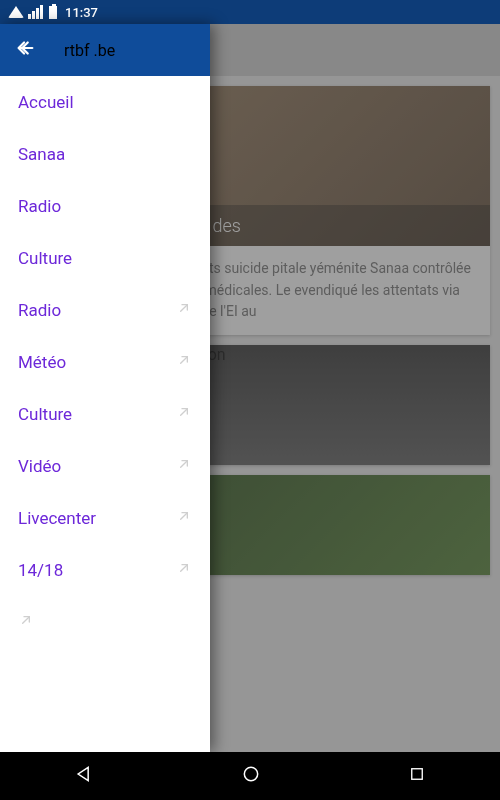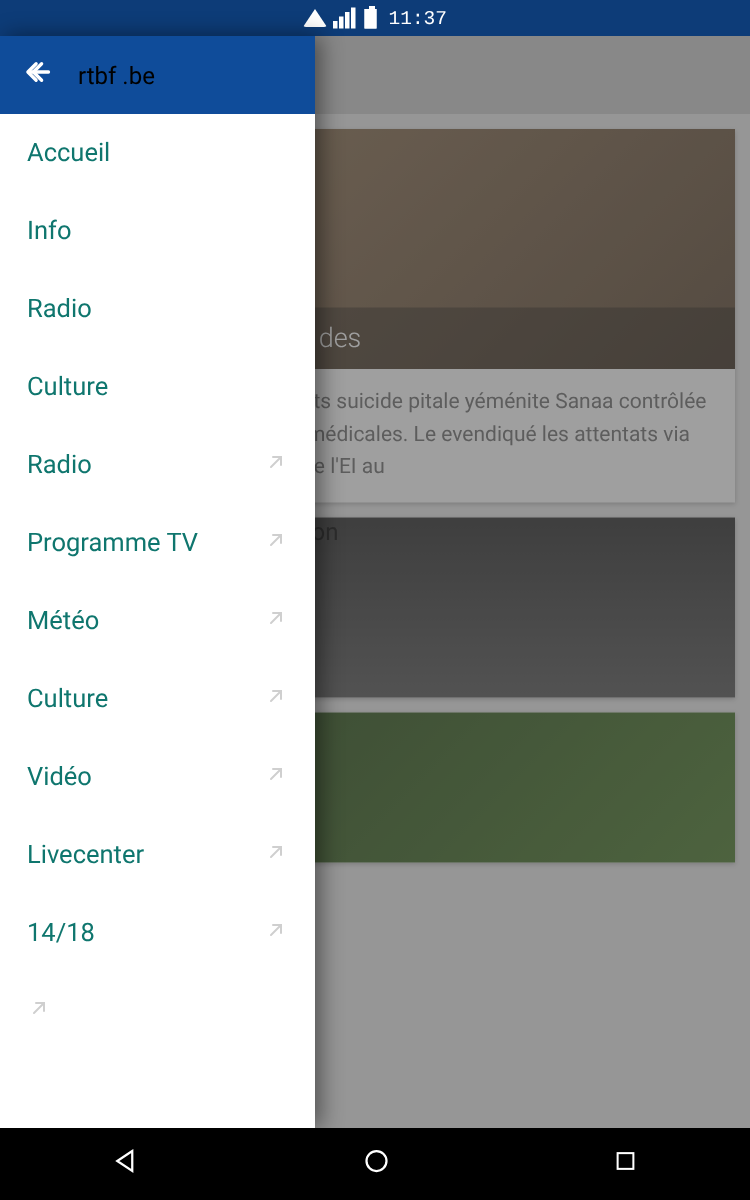--- a/index.html
+++ b/index.html
@@ -3,22 +3,22 @@
 <meta charset="utf-8">
 <style>
 * { margin: 0; padding: 0; box-sizing: border-box; }
 body {
   width: 500px; height: 800px;
   font-family: Roboto, "Helvetica Neue", Arial, sans-serif;
   overflow: hidden; background: #888; position: relative;
 }
 .statusbar {
   height: 24px; background: #0d3c78; color: #fff;
-  display: flex; align-items: center; justify-content: center;
-  padding: 0 8px; font-size: 13px; gap: 4px; font-family: Liberation Mono, monospace;
+  display: flex; align-items: center; justify-content: flex-start;
+  padding: 0 8px; font-size: 13px; gap: 4px;
 }
 .statusbar .sig { display: inline-flex; align-items: flex-end; gap: 1px; }
 .statusbar .sig span { width: 3px; background: #fff; display: inline-block; }
 .statusbar .sig span:nth-child(1) { height: 5px; }
 .statusbar .sig span:nth-child(2) { height: 8px; }
 .statusbar .sig span:nth-child(3) { height: 11px; }
 .statusbar .sig span:nth-child(4) { height: 14px; }
 .statusbar .batt {
   width: 8px; height: 13px; border: 1px solid #fff; background: #fff;
   position: relative; margin-left: 2px;
@@ -62,27 +62,27 @@
 }
 
 .drawer {
   position: absolute; top: 24px; bottom: 48px; left: 0;
   width: 210px; background: #fff; z-index: 10;
   box-shadow: 4px 0 14px rgba(0,0,0,.45);
   display: flex; flex-direction: column;
 }
 .drawer .dheader {
   height: 52px; background: #0f4c9a; display: flex; align-items: center;
-  padding: 0 14px; gap: 16px;
+  padding: 0 14px; gap: 28px;
 }
 .drawer .dheader .back { color: #fff; }
 .drawer .items { flex: 1; overflow-y: auto; }
 .drawer .item {
   height: 52px; display: flex; align-items: center; justify-content: space-between;
-  padding: 0 18px; color: #0f766e; font-size: 17px;
+  padding: 0 18px; color: #6d28d9; font-size: 17px;
   cursor: pointer;
 }
 .drawer .item .share { color: #cfcfcf; }
 
 .navbar {
   position: absolute; bottom: 0; left: 0; right: 0; height: 48px;
   background: #000; display: flex; align-items: center; justify-content: space-around;
 }
 .navbar .btn { color: #fff; cursor: pointer; padding: 8px 24px; }
 </style>
@@ -132,37 +132,30 @@
     <span class="logo">
       <span>rtbf</span>
       <span class="dot">.be</span>
     </span>
   </div>
   <div class="items" id="drawer-items">
       <div class="item">
         <span>Accueil</span>
       </div>
       <div class="item">
-        <span>Info</span>
+        <span>Sanaa</span>
       </div>
       <div class="item">
         <span>Radio</span>
       </div>
       <div class="item">
         <span>Culture</span>
       </div>
       <div class="item">
         <span>Radio</span>
-        <span class="share"><svg width="16" height="16" viewBox="0 0 24 24" fill="none" stroke="currentColor" stroke-width="2" stroke-linecap="round">
-            <path d="M7 17 L17 7"></path>
-            <path d="M9 7 H17 V15"></path>
-          </svg></span>
-      </div>
-      <div class="item">
-        <span>Programme TV</span>
         <span class="share"><svg width="16" height="16" viewBox="0 0 24 24" fill="none" stroke="currentColor" stroke-width="2" stroke-linecap="round">
             <path d="M7 17 L17 7"></path>
             <path d="M9 7 H17 V15"></path>
           </svg></span>
       </div>
       <div class="item">
         <span>Météo</span>
         <span class="share"><svg width="16" height="16" viewBox="0 0 24 24" fill="none" stroke="currentColor" stroke-width="2" stroke-linecap="round">
             <path d="M7 17 L17 7"></path>
             <path d="M9 7 H17 V15"></path>

